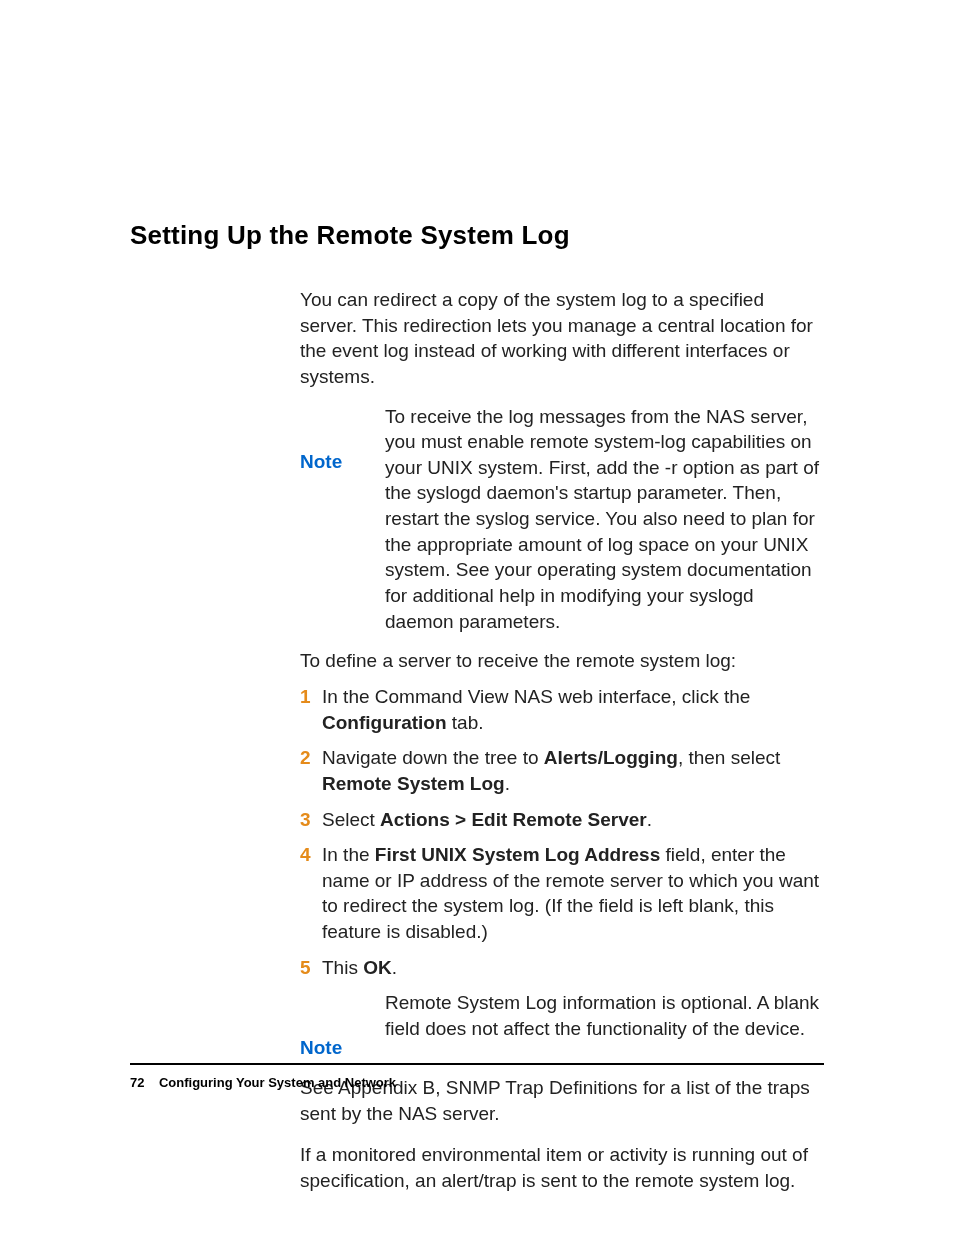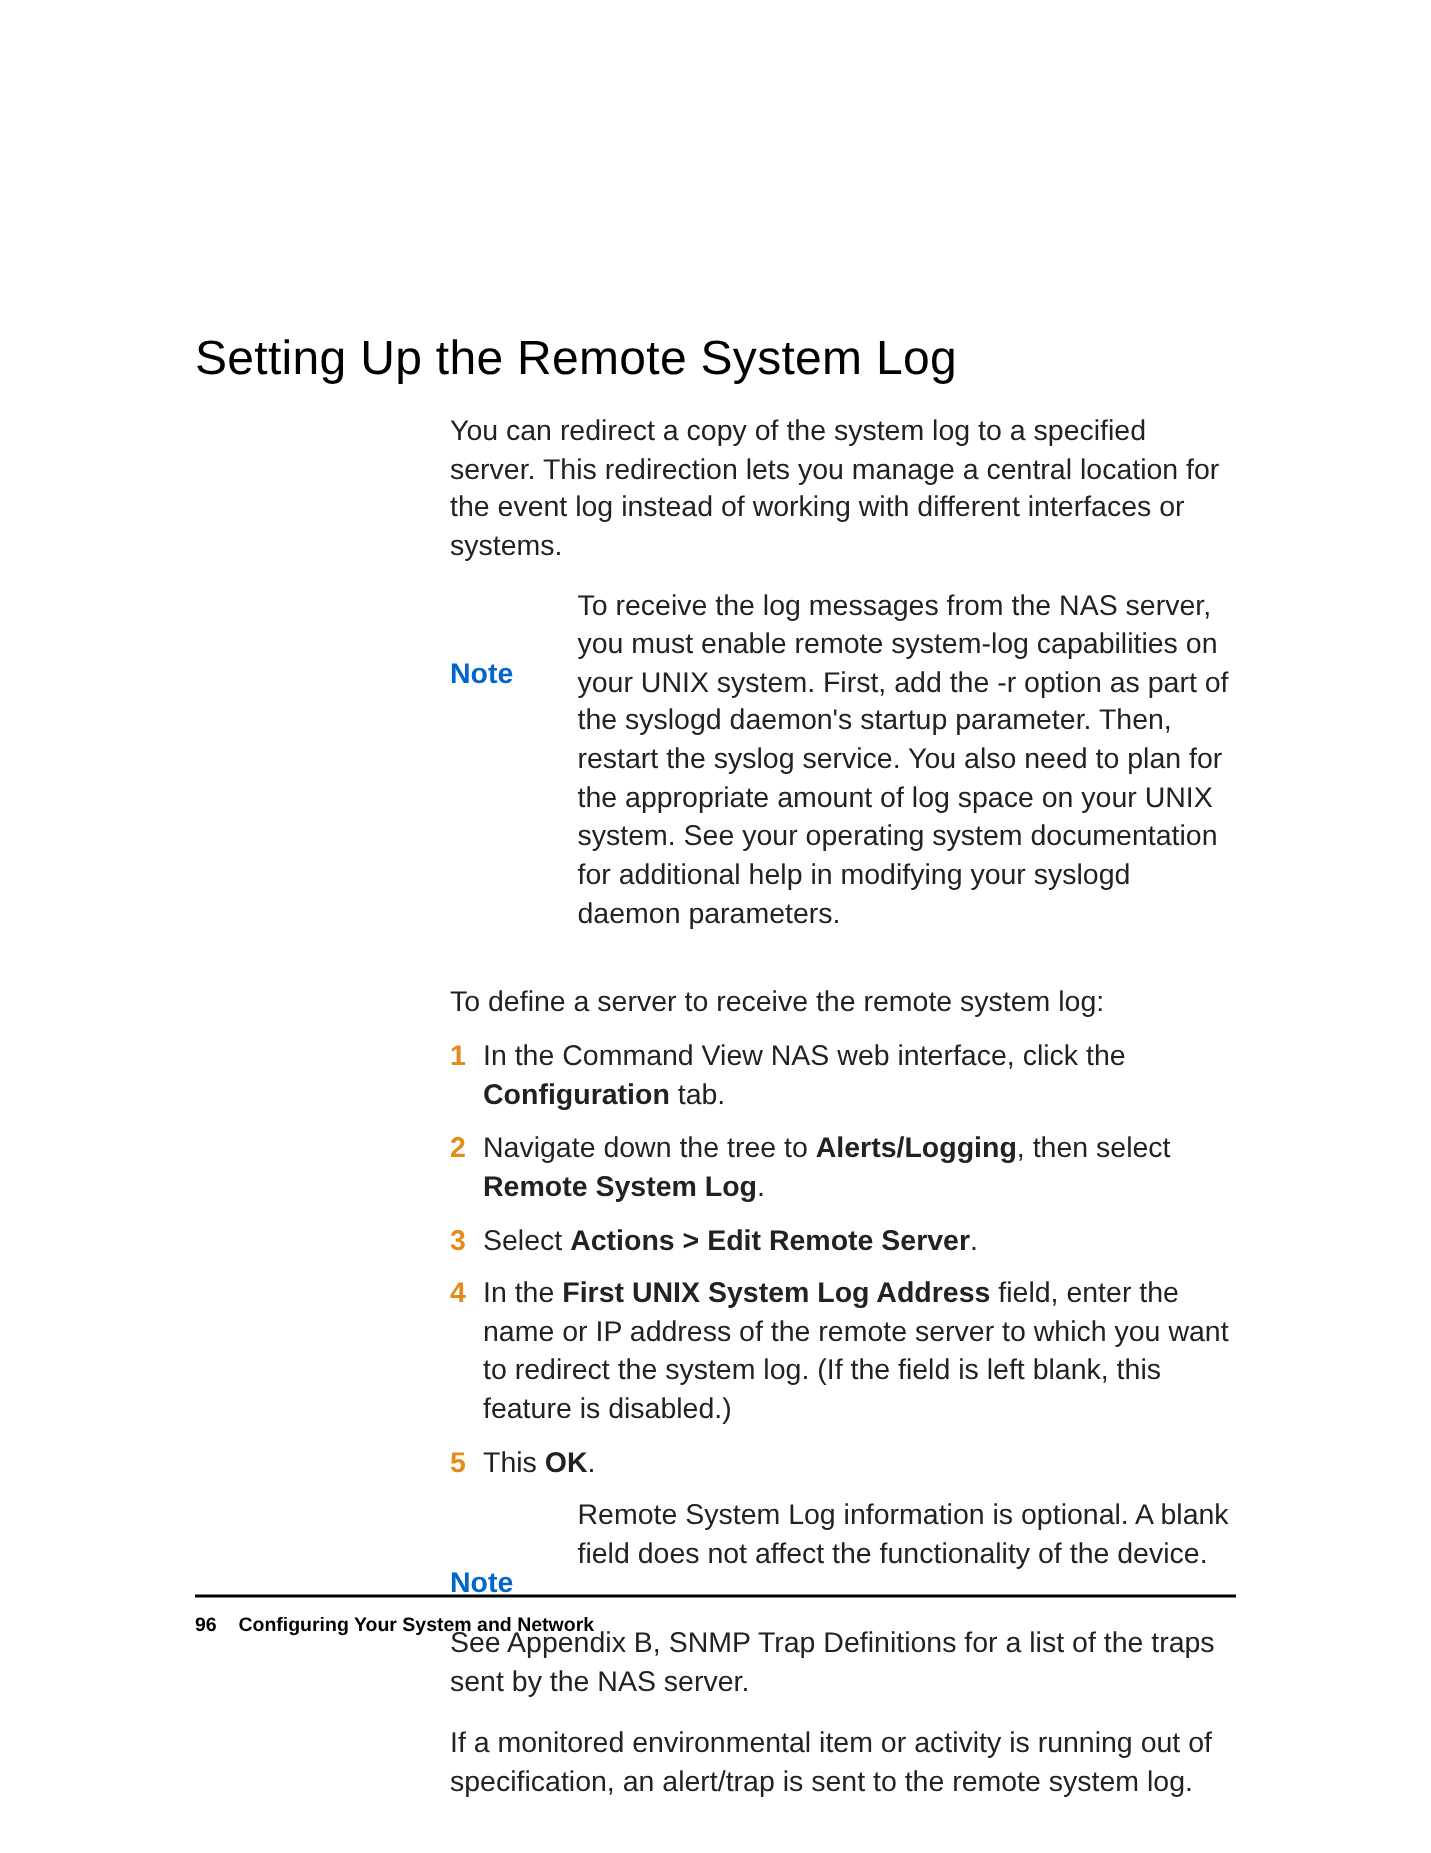--- a/index.html
+++ b/index.html
@@ -9,23 +9,23 @@
     font-family: "Helvetica Neue", Helvetica, Arial, sans-serif;
     color: #000;
     width: 954px;
     height: 1235px;
     position: relative;
   }
   .page {
     padding: 220px 130px 0 130px;
   }
   .heading {
-    font-size: 32px;
-    font-weight: normal;
-    margin-bottom: 18px;
+    font-size: 26px;
+    font-weight: bold;
+    margin-bottom: 36px;
     letter-spacing: 0.2px;
   }
   .content {
     margin-left: 170px;
     font-size: 19px;
     line-height: 1.35;
     color: #222;
   }
   .para {
     margin-bottom: 14px;
@@ -38,21 +38,21 @@
     color: #0066cc;
     font-weight: bold;
     width: 85px;
     flex-shrink: 0;
     margin-top: 45px;
   }
   .note-body {
     flex: 1;
   }
   .lead {
-    margin-top: 34px;
+    margin-top: 14px;
     margin-bottom: 10px;
   }
   .step {
     display: flex;
     margin-bottom: 10px;
   }
   .step-num {
     color: #e58b1a;
     font-weight: bold;
     width: 22px;
@@ -134,14 +134,14 @@
     </div>
 
     <div class="para">See Appendix B, SNMP Trap Definitions for a list of the traps sent by the NAS server.</div>
     <div class="para" style="margin-top:16px;">If a monitored environmental item or activity is running out of specification, an alert/trap is sent to the remote system log.</div>
 
   </div>
 </div>
 
 <div class="footer-rule"></div>
 <div class="footer">
-  <span>96</span>&nbsp;&nbsp;&nbsp;&nbsp;<span>Configuring Your System and Network</span>
+  <span>72</span>&nbsp;&nbsp;&nbsp;&nbsp;<span>Configuring Your System and Network</span>
 </div>
 
 </body></html>

